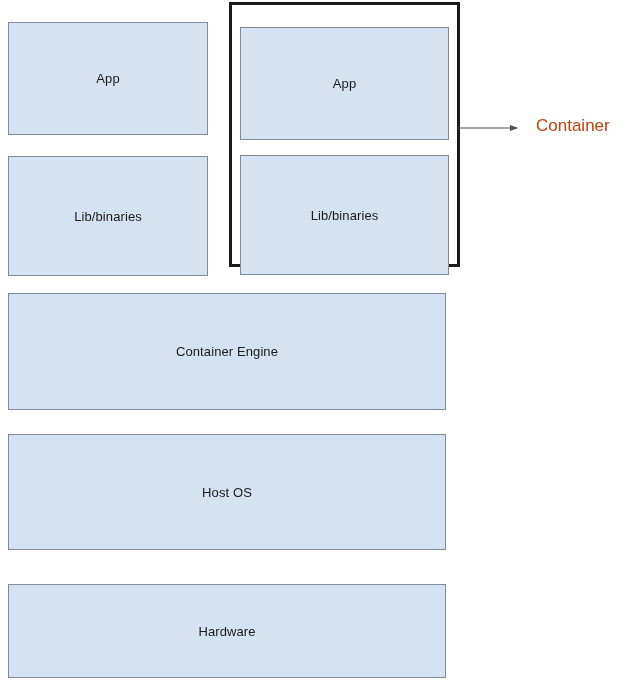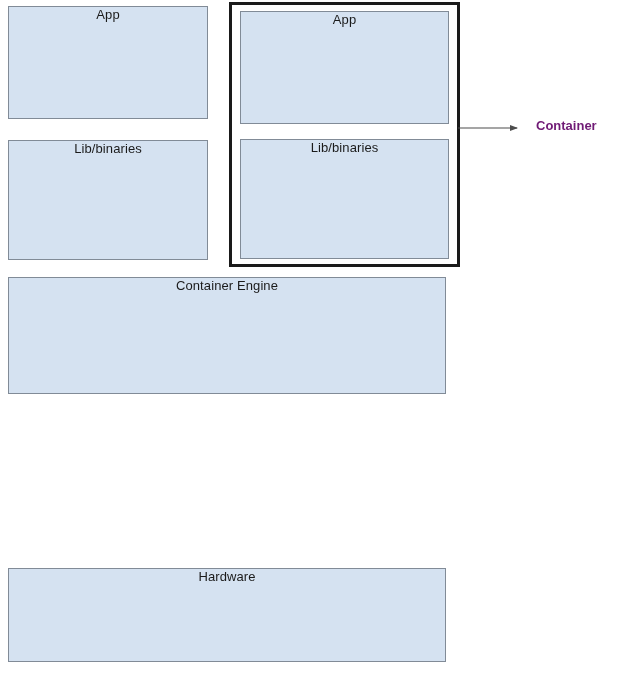--- a/index.html
+++ b/index.html
@@ -26,21 +26,23 @@
     background: #ffffff;
   }
 
   
   .node {
     position: absolute;
     box-sizing: border-box;
     background: #d5e2f1;
     border: 1px solid #818b97;
     display: flex;
+    align-items: center;
     justify-content: center;
+    margin-top: 16px;
   }
   .node-label {
     font-size: 13px;
     line-height: 15px;
     color: #1b1b1b;
     text-align: center;
     letter-spacing: 0.1px;
     white-space: nowrap;
     user-select: none;
   }
@@ -74,26 +76,25 @@
     left: 458px;
     top: 118px;
     width: 70px;
     height: 20px;
     overflow: visible;
   }
   #callout-label {
     position: absolute;
     left: 536px;
     top: 118px;
-    font-size: 13px;
+    font-size: 17px;
     line-height: 16px;
-    color: #701a75;
+    color: #c2410c;
     white-space: nowrap;
     user-select: none;
-    font-weight: bold;
   }
 </style>
 </head>
 <body>
 
 <div id="diagram-canvas">
 
   <div class="node" id="node-app-left">
     <span class="node-label">App</span>
   </div>
@@ -120,18 +121,21 @@
     </defs>
     <line x1="0" y1="10" x2="59" y2="10" stroke="#4d4d4d" stroke-width="1.2" marker-end="url(#arrowhead)"></line>
   </svg>
 
   <div id="callout-label">Container</div>
 
   <div class="node" id="node-engine">
     <span class="node-label">Container Engine</span>
   </div>
 
+  <div class="node" id="node-hostos">
+    <span class="node-label">Host OS</span>
+  </div>
 
   <div class="node" id="node-hardware">
     <span class="node-label">Hardware</span>
   </div>
 
 </div>
 
 </body></html>

